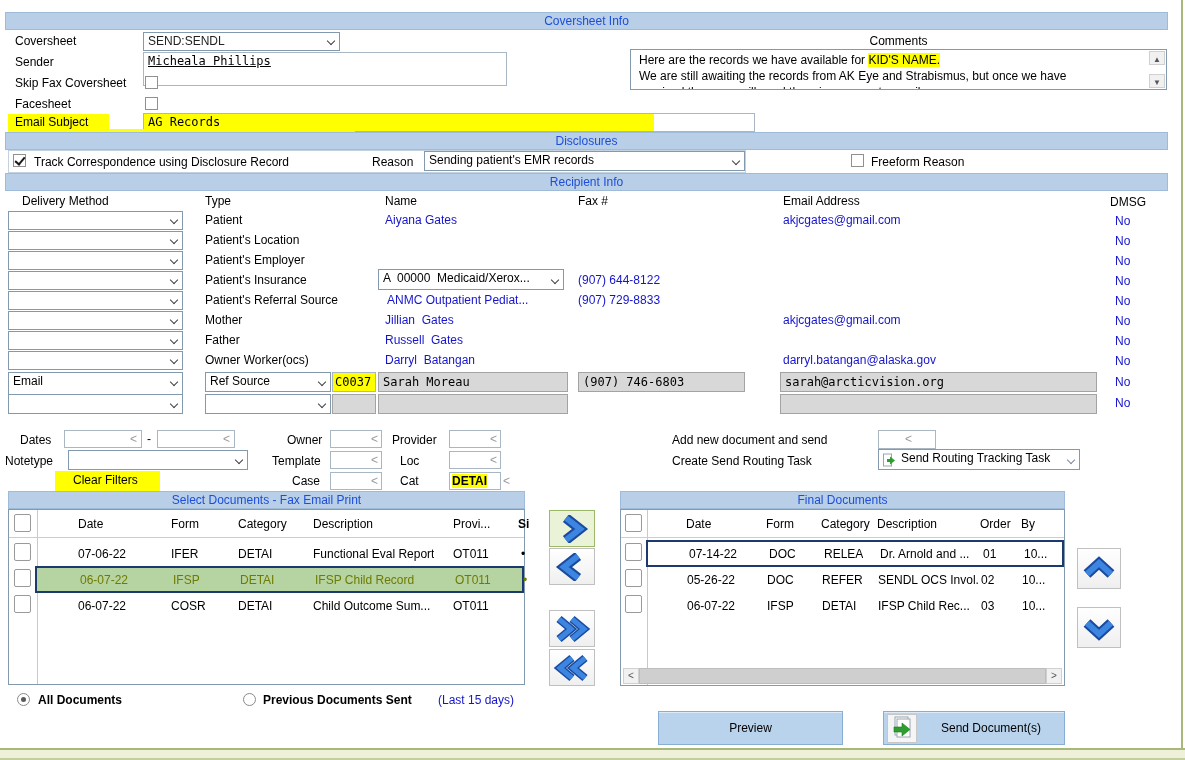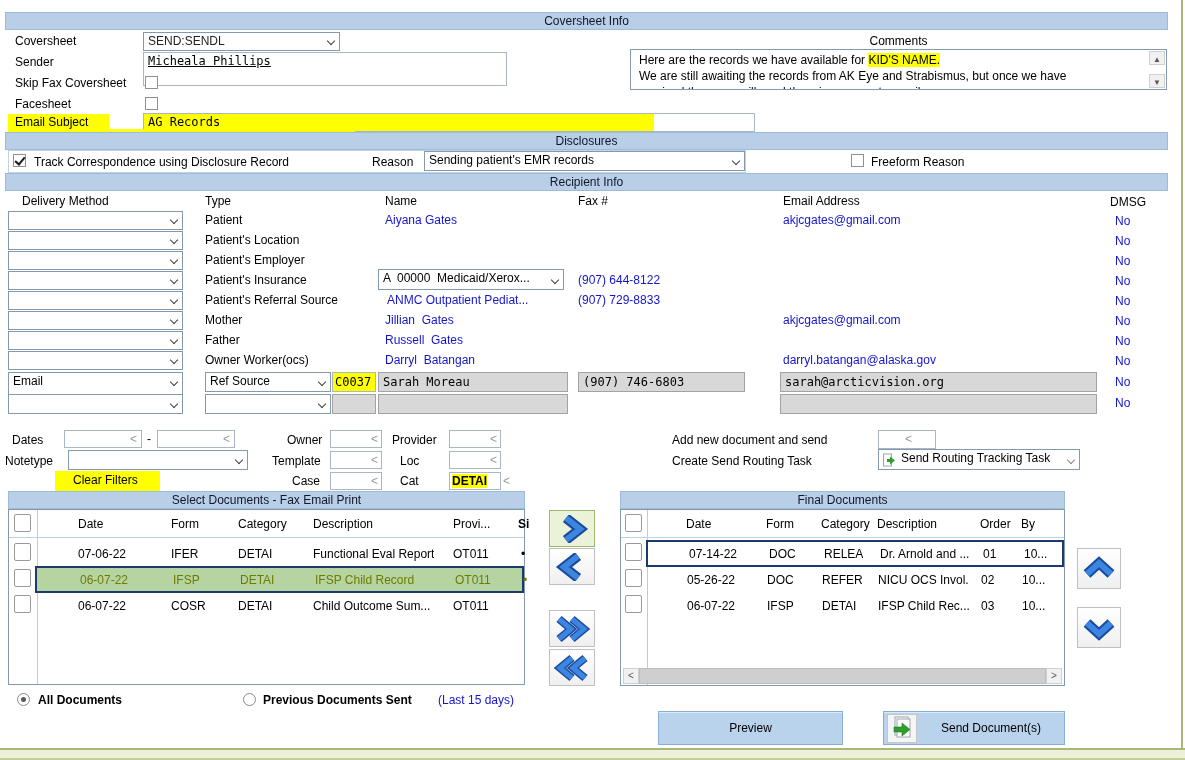--- a/index.html
+++ b/index.html
@@ -1,19 +1,19 @@
 <!DOCTYPE html>
 <html><head>
 <meta charset="utf-8">
 <style>
   *{margin:0;padding:0;box-sizing:border-box;}
   html,body{width:1185px;height:760px;}
   body{position:relative;background:#fff;font-family:"Liberation Sans",sans-serif;font-size:12px;color:#000;overflow:hidden;}
   .abs{position:absolute;}
-  .bar{position:absolute;height:18px;background:#b9cfe8;border:1px solid #9fbbda;text-align:center;line-height:16px;color:#0f172a;}
+  .bar{position:absolute;height:18px;background:#b9cfe8;border:1px solid #9fbbda;text-align:center;line-height:16px;color:#1d4ed8;}
   .lbl{position:absolute;white-space:nowrap;line-height:16px;}
   .sel{position:absolute;background:#fff;border:1px solid #8399ad;line-height:17px;padding:0 16px 0 4px;white-space:nowrap;overflow:hidden;}
   .chv{position:absolute;right:5px;top:5px;width:6px;height:6px;border-right:1px solid #404040;border-bottom:1px solid #404040;transform:rotate(45deg);}
   .inp{position:absolute;background:#fff;border:1px solid #a9b7c4;line-height:17px;padding:0 4px;white-space:pre;overflow:hidden;}
   .ro{background:#d8d8d8;border:1px solid #a3a3a3;}
   .mono{font-family:"DejaVu Sans Mono",monospace;}
   .blue{color:#1414cc;}
   .hl{background:#ffff00;}
   .cb{position:absolute;width:13px;height:13px;background:#fff;border:1px solid #909090;}
   .cb.checked::after{content:"";position:absolute;left:3px;top:0;width:4px;height:8px;border-right:2px solid #1a1a1a;border-bottom:2px solid #1a1a1a;transform:rotate(40deg);}
@@ -151,21 +151,21 @@
 <div class="lbl blue" style="left:1115px;top:233px;">No</div>
 <div class="lbl blue" style="left:1115px;top:253px;">No</div>
 <div class="lbl blue" style="left:1115px;top:273px;">No</div>
 <div class="lbl blue" style="left:1115px;top:293px;">No</div>
 <div class="lbl blue" style="left:1115px;top:313px;">No</div>
 <div class="lbl blue" style="left:1115px;top:333px;">No</div>
 <div class="lbl blue" style="left:1115px;top:353px;">No</div>
 <div class="lbl blue" style="left:1115px;top:374px;">No</div>
 <div class="lbl blue" style="left:1115px;top:395px;">No</div>
 
-<div class="lbl" style="left:12px;top:432px;">Dates</div>
+<div class="lbl" style="left:20px;top:432px;">Dates</div>
 <div class="inp" style="left:64px;top:430px;width:78px;height:18px;"></div>
 <div class="lookup" style="left:130px;top:431px;">&lt;</div>
 <div class="lbl" style="left:147px;top:431px;">-</div>
 <div class="inp" style="left:157px;top:430px;width:78px;height:18px;"></div>
 <div class="lookup" style="left:223px;top:431px;">&lt;</div>
 
 <div class="lbl" style="left:287px;top:432px;">Owner</div>
 <div class="inp" style="left:330px;top:430px;width:52px;height:18px;"></div>
 <div class="lookup" style="left:371px;top:431px;">&lt;</div>
 <div class="lbl" style="left:392px;top:432px;">Provider</div>
@@ -298,21 +298,21 @@
     <div class="cell" style="left:144px;top:5px;">RELEA</div>
     <div class="cell" style="left:200px;top:5px;">Dr. Arnold and ...</div>
     <div class="cell" style="left:303px;top:5px;">01</div>
     <div class="cell" style="left:344px;top:5px;">10...</div>
   </div>
 
   <div>
     <div class="cell" style="left:34px;top:63px;">05-26-22</div>
     <div class="cell" style="left:114px;top:63px;">DOC</div>
     <div class="cell" style="left:169px;top:63px;">REFER</div>
-    <div class="cell" style="left:225px;top:63px;">NICU OCS Invol.</div>
+    <div class="cell" style="left:225px;top:63px;">SENDL OCS Invol.</div>
     <div class="cell" style="left:328px;top:63px;">02</div>
     <div class="cell" style="left:369px;top:63px;">10...</div>
   </div>
 
   <div>
     <div class="cell" style="left:34px;top:89px;">06-07-22</div>
     <div class="cell" style="left:114px;top:89px;">IFSP</div>
     <div class="cell" style="left:169px;top:89px;">DETAI</div>
     <div class="cell" style="left:225px;top:89px;">IFSP Child Rec...</div>
     <div class="cell" style="left:328px;top:89px;">03</div>

